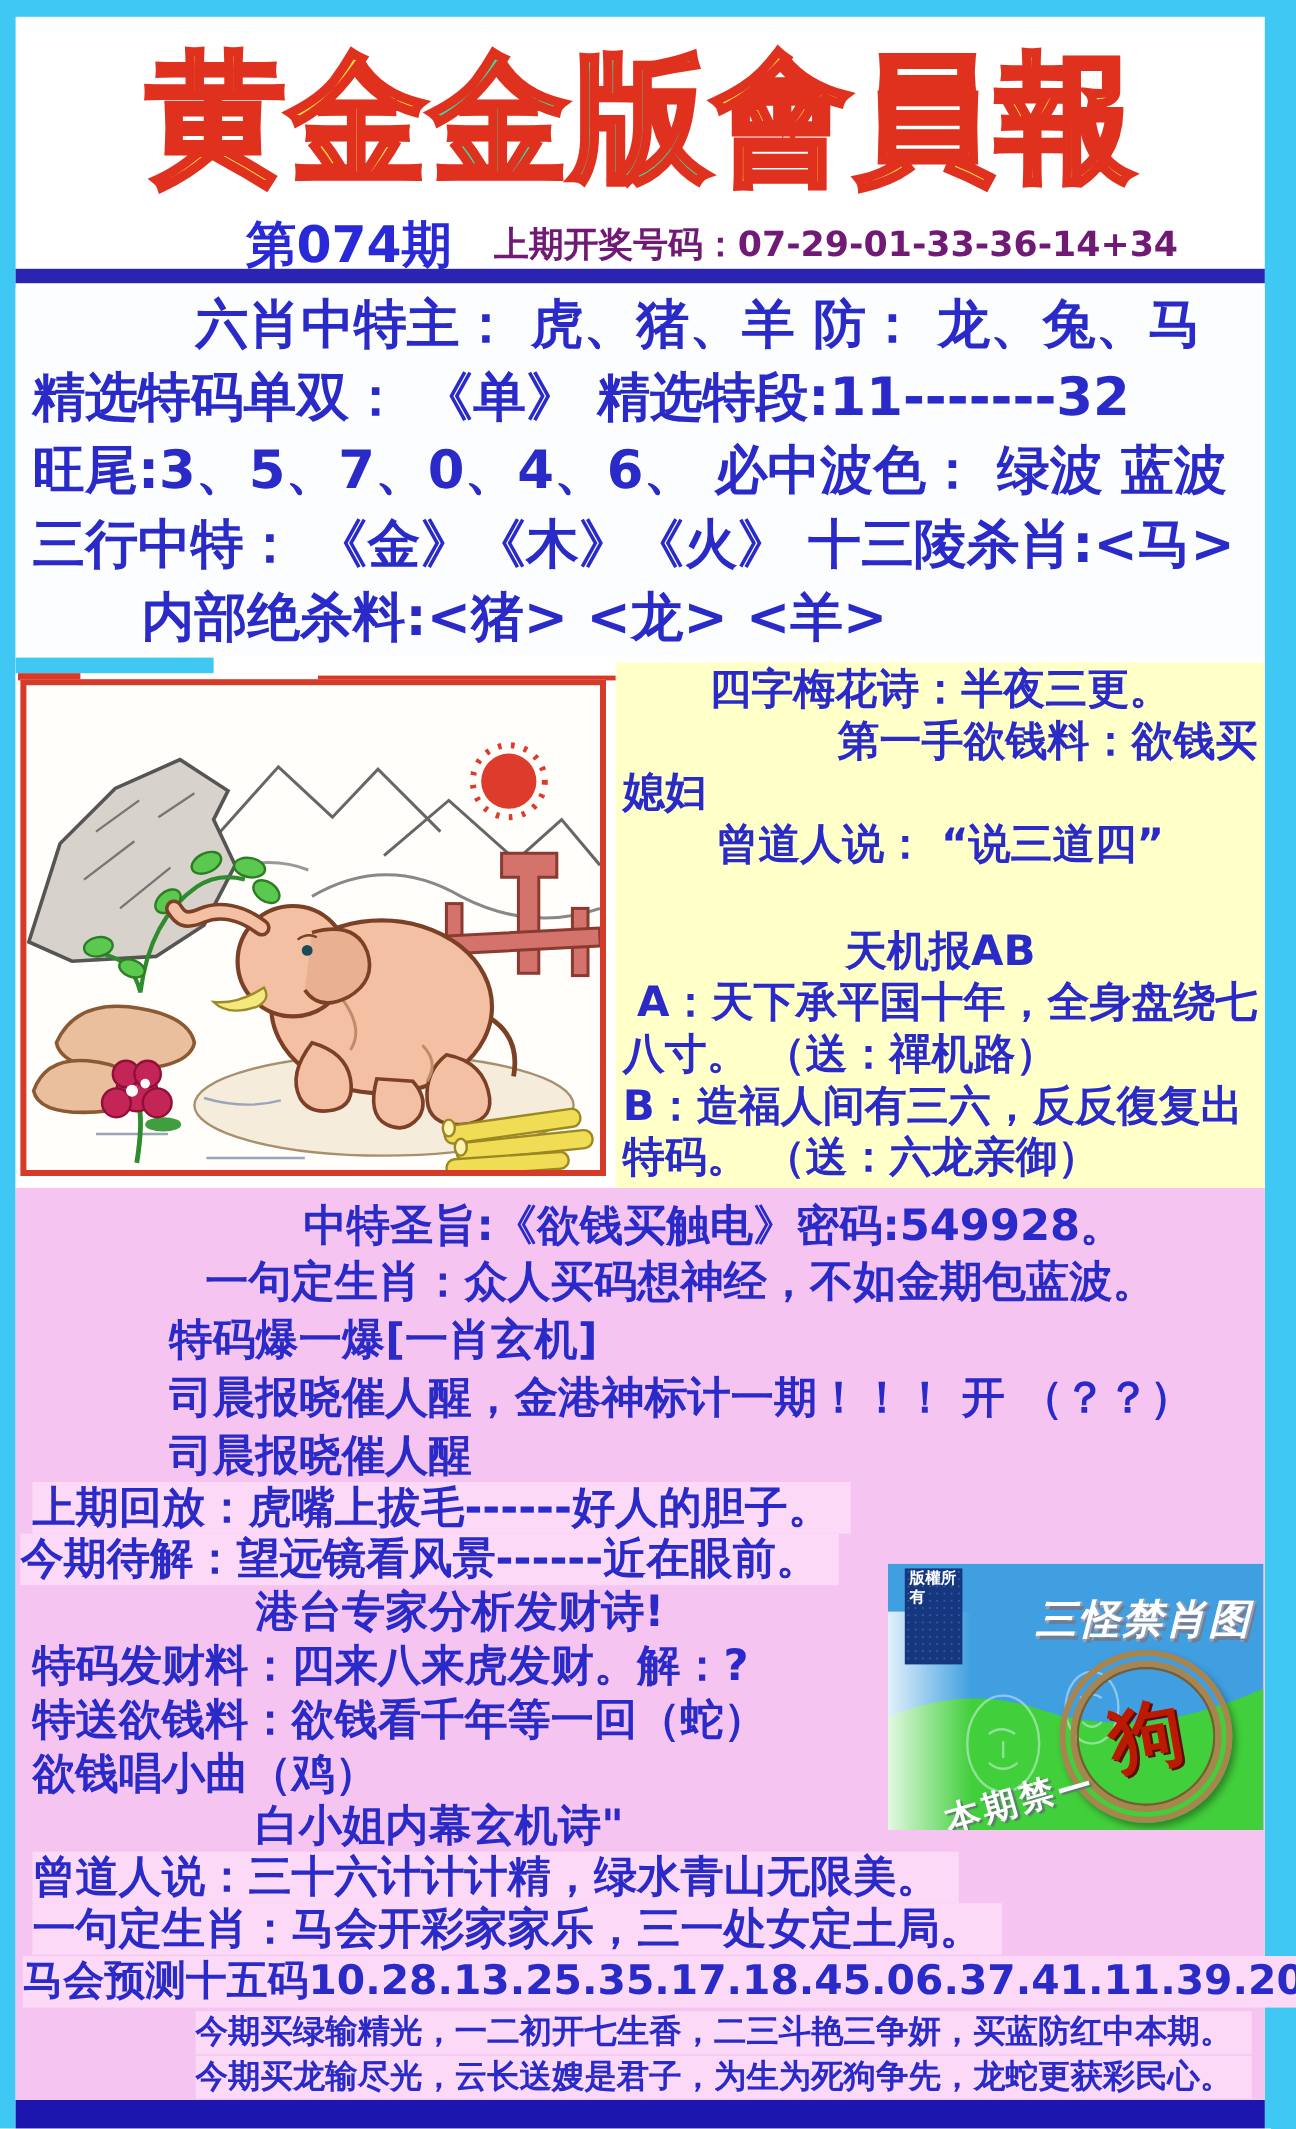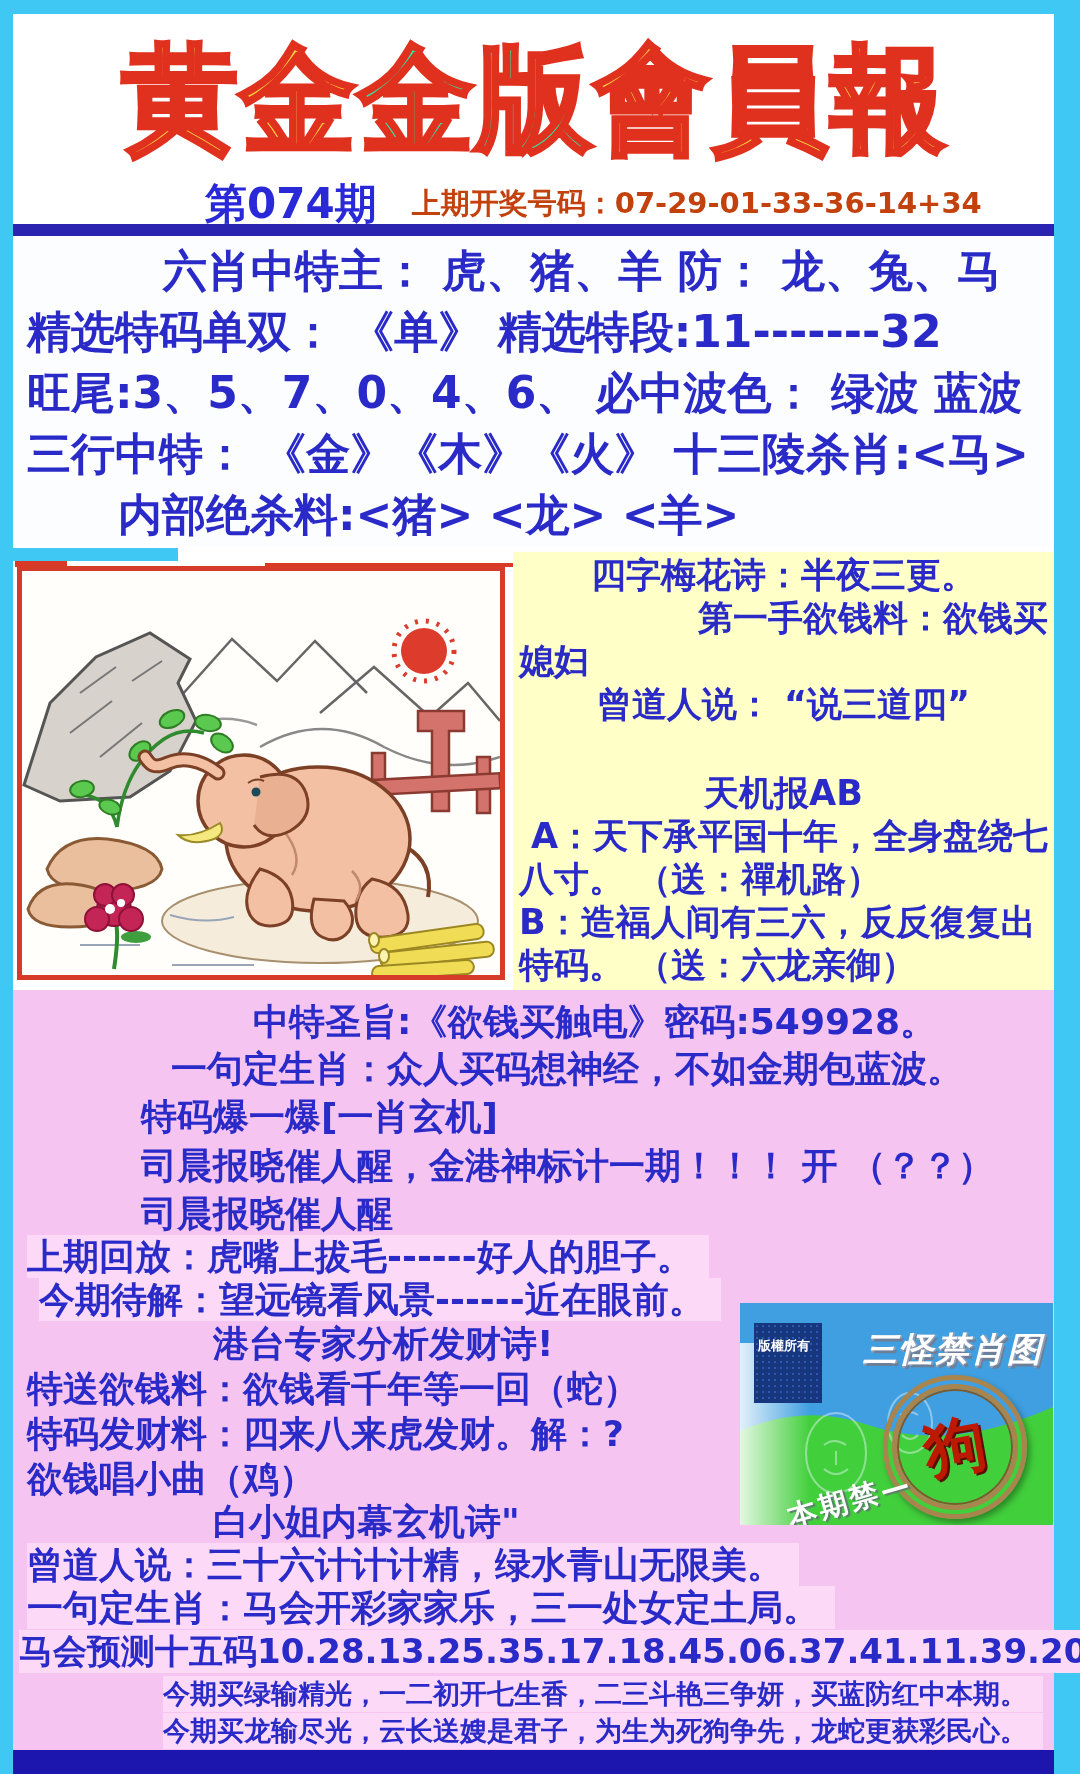--- a/index.html
+++ b/index.html
@@ -15,21 +15,21 @@
   
   .title-row{position:absolute;top:24px;left:50px;right:60px;height:150px;
     display:flex;justify-content:center;align-items:center;}
   .tc{font-size:116px;font-weight:900;line-height:140px;letter-spacing:2px;
       -webkit-text-stroke:4px #e0301e;text-shadow:0 0 2px #e0301e;}
   .tc.yellow{color:#ffd640;}
   .tc.green{color:#35e29e;}
 
   .issue-row{position:absolute;top:176px;left:205px;right:30px;white-space:nowrap;}
   .issue-no{color:#2929d8;font-size:42px;font-weight:bold;vertical-align:middle;}
-  .last-draw{color:#c2410c;font-size:29px;font-weight:bold;margin-left:30px;vertical-align:middle;}
+  .last-draw{color:#701a75;font-size:29px;font-weight:bold;margin-left:30px;vertical-align:middle;}
 
   .navy-divider{position:absolute;top:224px;left:13px;right:26px;height:12px;background:#2b24b0;}
 
   
   .tips{position:absolute;top:240px;left:13px;right:26px;height:306px;background:#fcfdff;}
   .tip-line{font-size:44px;font-weight:bold;color:#2a2ac8;line-height:61px;white-space:nowrap;}
 
   
   .middle{position:absolute;top:546px;left:13px;right:26px;height:444px;background:#ffffff;}
   .artifact-cyan{position:absolute;left:0;top:2px;width:165px;height:13px;background:#3fc8f4;}
@@ -41,23 +41,23 @@
   .yp-line{font-size:35px;font-weight:bold;color:#2a2ac8;line-height:43px;white-space:nowrap;}
 
   
   .pink{position:absolute;top:990px;left:13px;right:26px;height:760px;background:#f5c4f1;}
   .pink-line{font-size:36px;font-weight:bold;color:#2a2ac8;line-height:43px;white-space:nowrap;width:fit-content;}
   .pink-line.hl{background:#fbd9f7;padding-right:16px;}
 
   
   .ban-graphic{position:absolute;left:727px;top:313px;width:313px;height:222px;overflow:hidden;}
   .ban-bg{position:absolute;inset:0;width:100%;height:100%;}
-  .ban-watermark{position:absolute;left:14px;top:20px;width:68px;height:80px;background:#16377e;
+  .ban-watermark{position:absolute;left:14px;top:4px;width:48px;height:80px;background:#16377e;
      background-image:radial-gradient(#2d59b0 1px, transparent 1px);background-size:6px 6px;
-     color:#fff;font-size:13px;line-height:16px;font-weight:bold;padding:15px 4px;box-sizing:border-box;}
+     color:#fff;font-size:13px;line-height:16px;font-weight:bold;padding:1px 4px;box-sizing:border-box;}
   .ban-title{position:absolute;top:24px;right:10px;font-size:34px;font-weight:900;font-style:italic;color:#ffffff;
      letter-spacing:2px;text-shadow:2px 0 0 #8fa0b8,3px 3px 0 #6d7f98,0 2px 0 #8fa0b8;white-space:nowrap;}
   .ban-ring{position:absolute;top:72px;right:26px;width:116px;height:116px;border-radius:50%;
      border:14px double #a8854e;box-shadow:3px 4px 6px rgba(0,0,0,.35), inset 0 0 0 2px #7a5c30;
      display:flex;align-items:center;justify-content:center;background:transparent;}
   .ban-animal{font-size:62px;font-weight:900;color:#bb1a00;transform:rotate(-10deg);
      text-shadow:2px 2px 0 #5d0c00;}
   .ban-caption{position:absolute;bottom:4px;left:46px;transform:rotate(-16deg);font-size:29px;font-weight:900;
      color:#ffffff;letter-spacing:3px;text-shadow:2px 2px 1px #5a7f6a;white-space:nowrap;}
 </style>
@@ -200,24 +200,24 @@
   </div>
 
   <div class="pink">
     <div id="pink-lines">
         <div class="pink-line" style="margin-left: 240px; margin-top: 10px;">中特圣旨:《欲钱买触电》密码:549928。</div>
         <div class="pink-line" style="margin-left: 158px; margin-top: 4px;">一句定生肖：众人买码想神经，不如金期包蓝波。</div>
         <div class="pink-line" style="margin-left: 128px; margin-top: 5px;">特码爆一爆[一肖玄机]</div>
         <div class="pink-line" style="margin-left: 128px; margin-top: 6px;">司晨报晓催人醒，金港神标计一期！！！ 开 （？？）</div>
         <div class="pink-line" style="margin-left: 128px; margin-top: 5px;">司晨报晓催人醒</div>
         <div class="pink-line hl" style="margin-left: 14px;">上期回放：虎嘴上拔毛------好人的胆子。</div>
-        <div class="pink-line hl" style="margin-left: 26px;">今期待解：望远镜看风景------近在眼前。</div>
+        <div class="pink-line hl" style="margin-left: 4px;">今期待解：望远镜看风景------近在眼前。</div>
         <div class="pink-line" style="margin-left: 200px; margin-top: 1px;">港台专家分析发财诗!</div>
+        <div class="pink-line" style="margin-left: 14px; margin-top: 2px;">特码发财料：四来八来虎发财。解：?</div>
         <div class="pink-line" style="margin-left: 14px; margin-top: 2px;">特送欲钱料：欲钱看千年等一回（蛇）</div>
-        <div class="pink-line" style="margin-left: 14px; margin-top: 2px;">特码发财料：四来八来虎发财。解：?</div>
         <div class="pink-line" style="margin-left: 14px; margin-top: 2px;">欲钱唱小曲（鸡）</div>
         <div class="pink-line" style="margin-left: 200px;">白小姐内幕玄机诗"</div>
         <div class="pink-line hl" style="margin-left: 14px;">曾道人说：三十六计计计精，绿水青山无限美。</div>
         <div class="pink-line hl" style="margin-left: 14px;">一句定生肖：马会开彩家家乐，三一处女定土局。</div>
         <div class="pink-line hl" style="margin-left: 6px; margin-top: 1px; font-size: 34px; line-height: 43px;">马会预测十五码10.28.13.25.35.17.18.45.06.37.41.11.39.20.05.。</div>
         <div class="pink-line hl" style="margin-left: 150px; margin-top: 3px; font-size: 27px; line-height: 36px;">今期买绿输精光，一二初开七生香，二三斗艳三争妍，买蓝防红中本期。</div>
         <div class="pink-line hl" style="margin-left: 150px; margin-top: 1px; font-size: 27px; line-height: 36px;">今期买龙输尽光，云长送嫂是君子，为生为死狗争先，龙蛇更获彩民心。</div>
       </div>
 
     <div class="ban-graphic">

